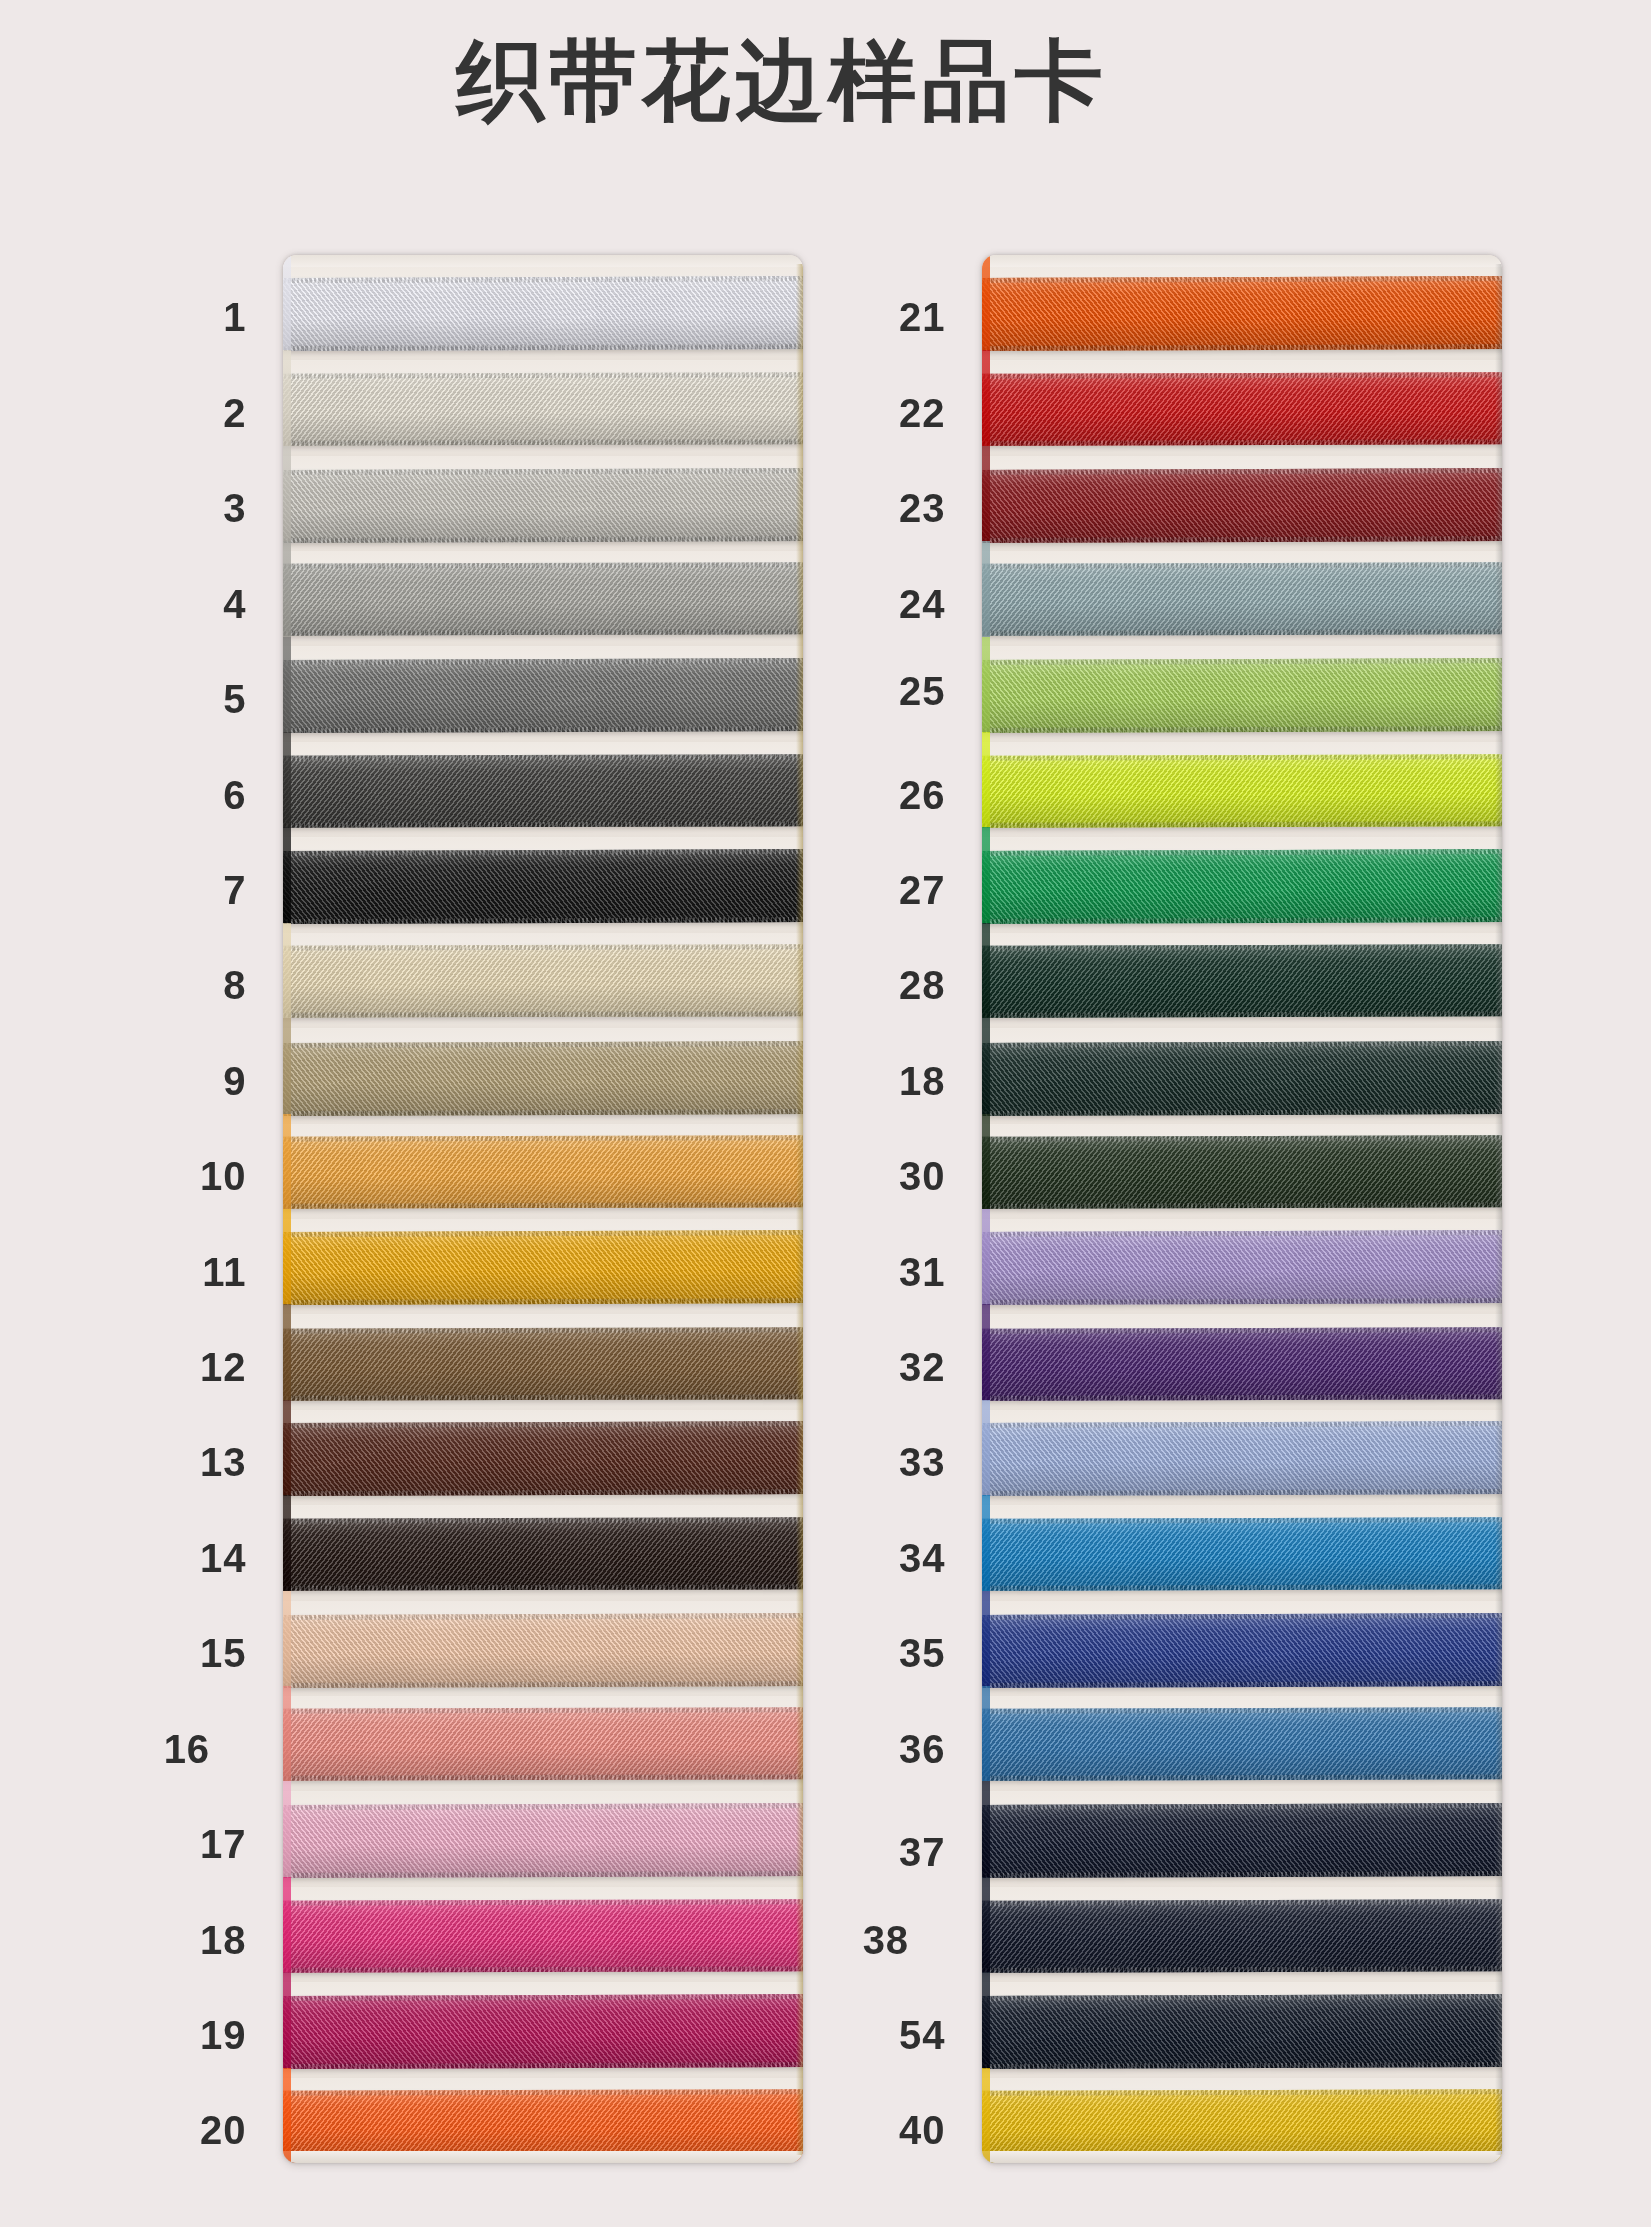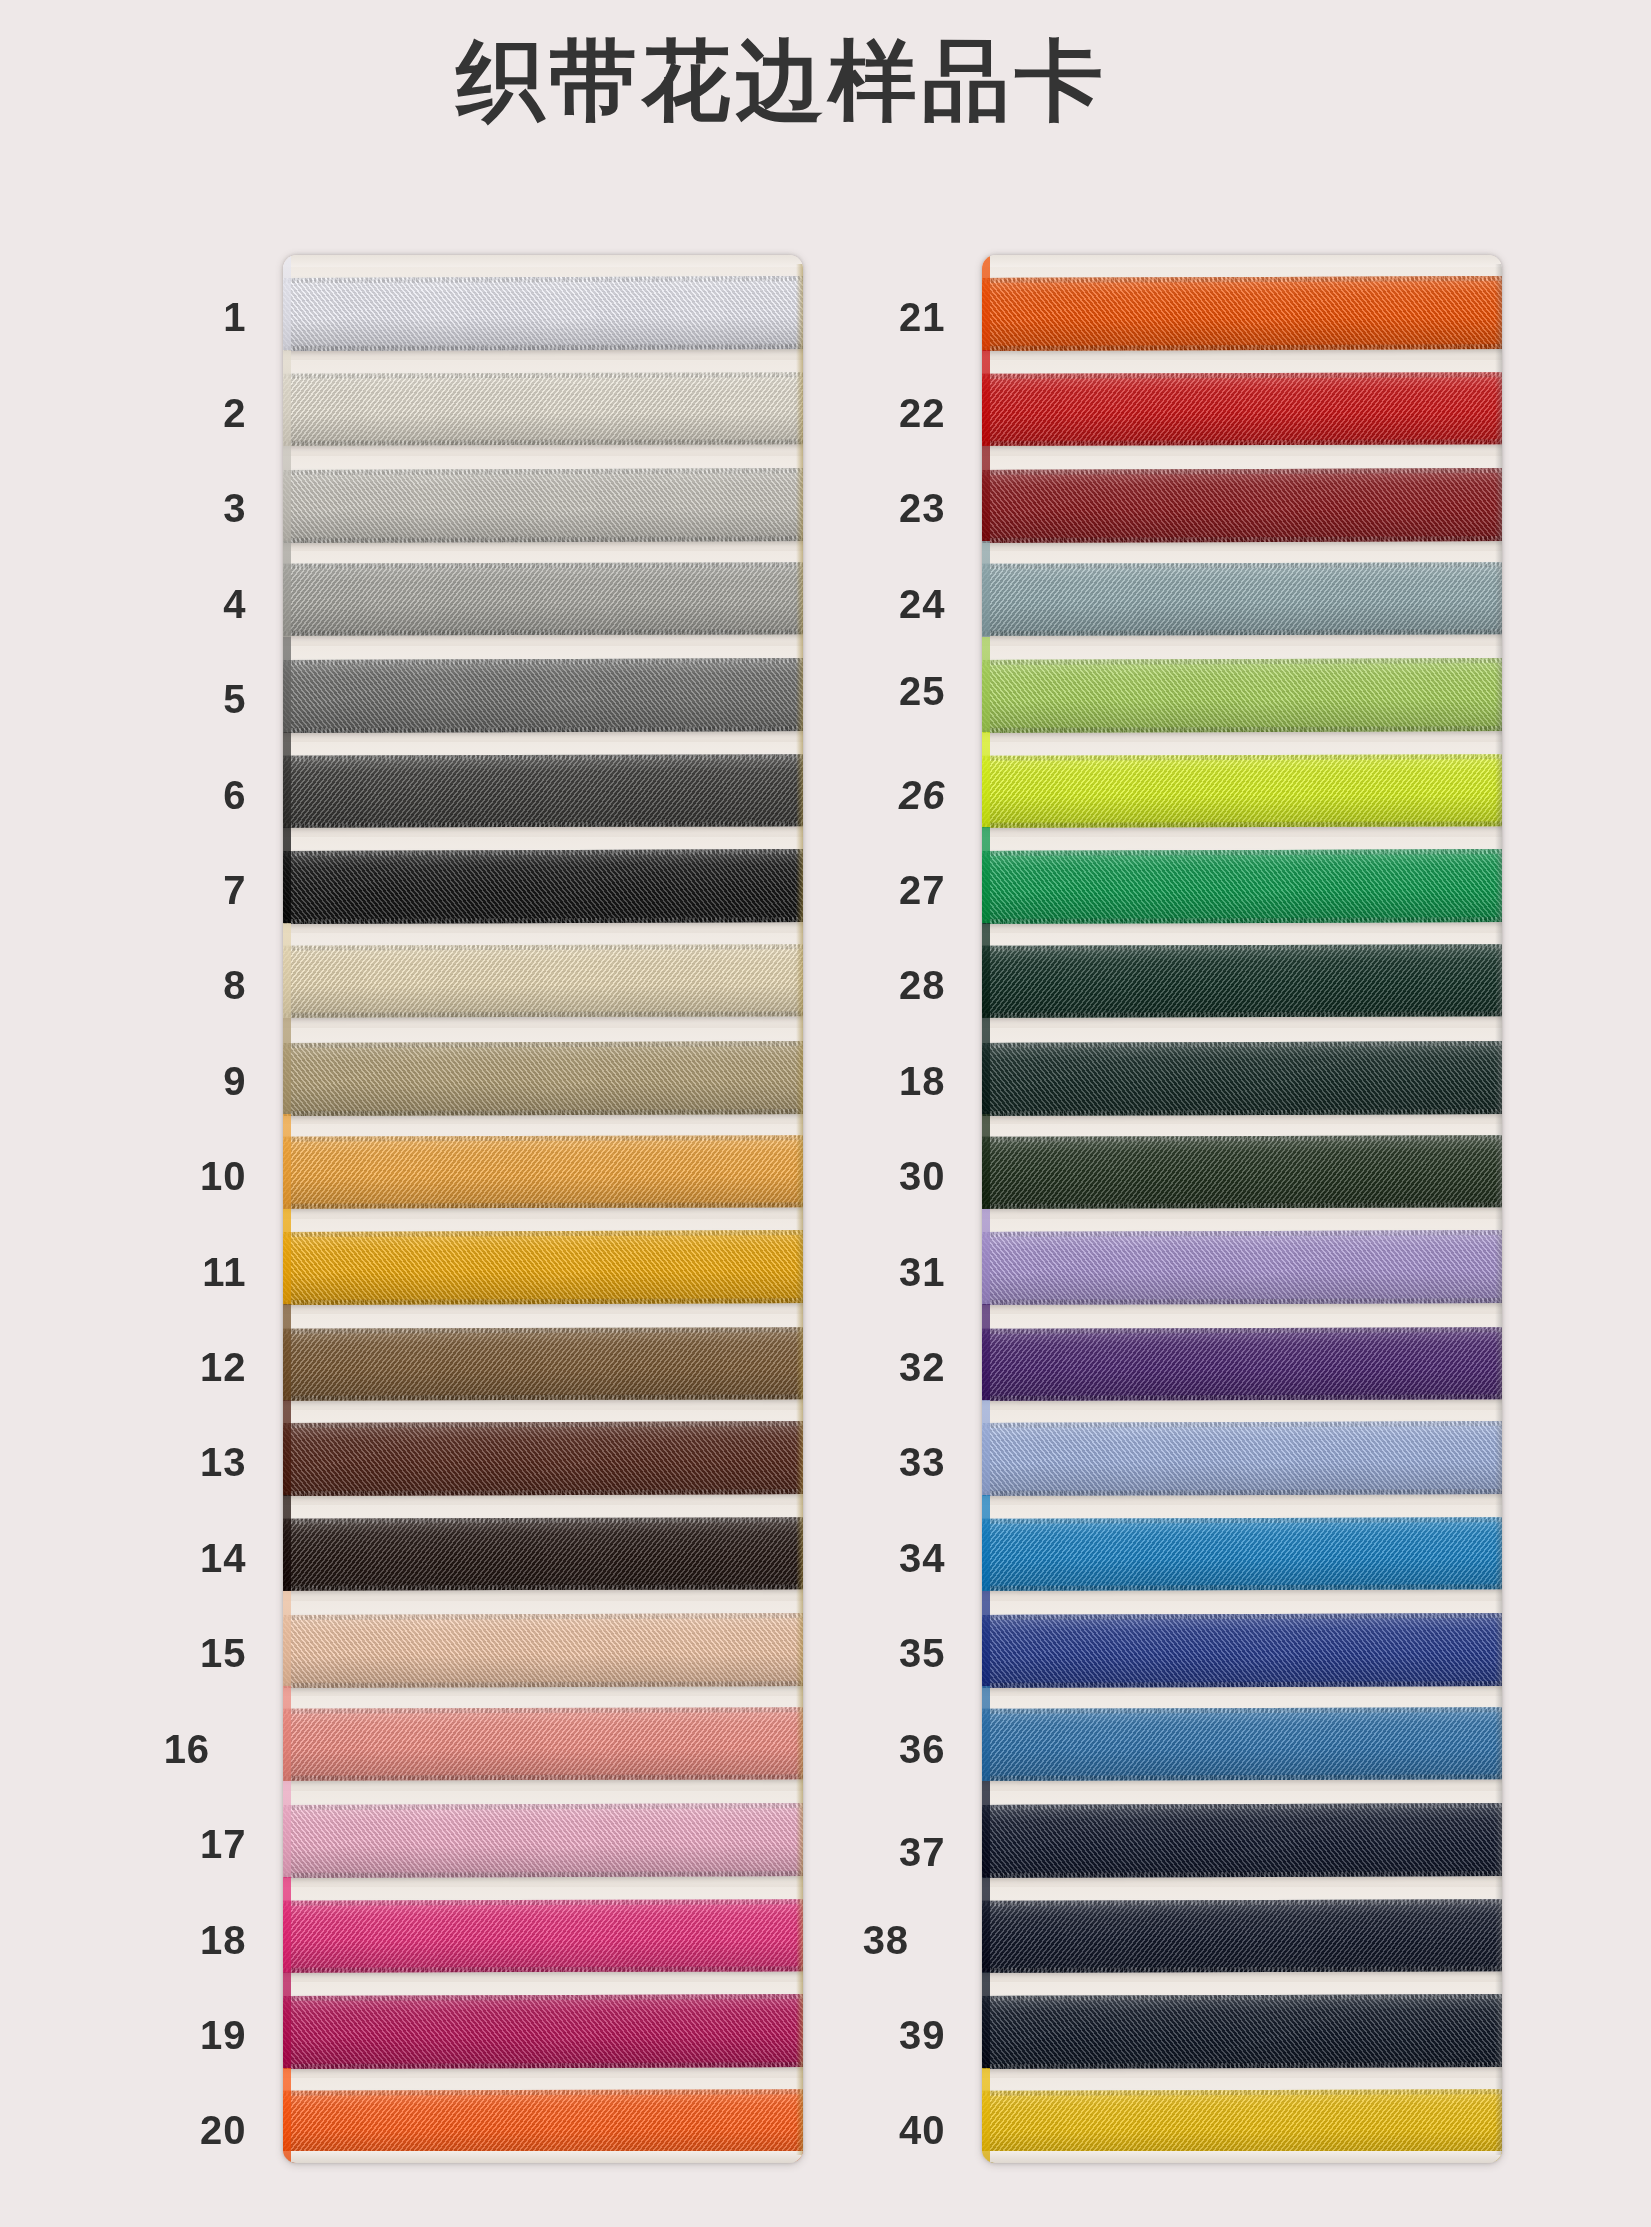--- a/index.html
+++ b/index.html
@@ -394,34 +394,34 @@
       </div>
   </div>
 
   <div class="column right">
     <div class="num-rail" id="rail-right">
         <div class="num" style="top: 42px;">21</div>
         <div class="num" style="top: 138px;">22</div>
         <div class="num" style="top: 233px;">23</div>
         <div class="num" style="top: 329px;">24</div>
         <div class="num" style="top: 416px;">25</div>
-        <div class="num" style="top: 520px; font-style: italic;">26</div>
+        <div class="num" style="top: 520px;">26</div>
         <div class="num" style="top: 615px;">27</div>
         <div class="num" style="top: 710px;">28</div>
         <div class="num" style="top: 806px;">18</div>
         <div class="num" style="top: 901px;">30</div>
         <div class="num" style="top: 997px;">31</div>
         <div class="num" style="top: 1092px;">32</div>
         <div class="num" style="top: 1187px;">33</div>
         <div class="num" style="top: 1283px;">34</div>
         <div class="num" style="top: 1378px;">35</div>
         <div class="num" style="top: 1474px;">36</div>
         <div class="num" style="top: 1569px; margin-top: 8px;">37</div>
         <div class="num" style="top: 1665px; text-align: center;">38</div>
-        <div class="num" style="top: 1760px;">39</div>
+        <div class="num" style="top: 1760px;">54</div>
         <div class="num" style="top: 1855px;">40</div>
       </div>
     <div class="card-shell" id="card-right">
       <div class="card-spine rainbow" style="background: linear-gradient(rgb(242, 83, 5) 0%, rgb(217, 58, 0) 5%, rgb(207, 21, 23) 5%, rgb(182, 0, 0) 10%, rgb(140, 26, 30) 10%, rgb(115, 1, 5) 15%, rgb(144, 169, 174) 15%, rgb(119, 144, 149) 20%, rgb(168, 210, 92) 20%, rgb(143, 185, 67) 25%, rgb(217, 243, 33) 25%, rgb(192, 218, 8) 30%, rgb(14, 154, 78) 30%, rgb(0, 129, 53) 35%, rgb(18, 48, 37) 35%, rgb(0, 23, 12) 40%, rgb(22, 43, 39) 40%, rgb(0, 18, 14) 45%, rgb(35, 51, 31) 45%, rgb(10, 26, 6) 50%, rgb(166, 146, 207) 50%, rgb(141, 121, 182) 55%, rgb(74, 37, 112) 55%, rgb(49, 12, 87) 60%, rgb(157, 176, 221) 60%, rgb(132, 151, 196) 65%, rgb(26, 130, 196) 65%, rgb(1, 105, 171) 70%, rgb(39, 59, 142) 70%, rgb(14, 34, 117) 75%, rgb(48, 115, 173) 75%, rgb(23, 90, 148) 80%, rgb(17, 24, 44) 80%, rgb(0, 0, 19) 85%, rgb(18, 24, 42) 85%, rgb(0, 0, 17) 90%, rgb(16, 24, 39) 90%, rgb(0, 0, 14) 95%, rgb(238, 192, 14) 95%, rgb(213, 167, 0) 100%); opacity: 0.75;"></div>
       <div class="card-edge rainbow"></div>
     <div class="row" style="position: absolute; left: 0px; right: 0px; top: 10.2px; height: 95px;">
           <div class="gap"></div>
           <div class="ribbon" title="21 · orange" style="background: rgb(242, 83, 5); transform: rotate(-0.22deg) scaleX(1.02); top: 12px; height: 73px;">
             <div class="weave"></div>
             <div class="selvedge-t"></div>

